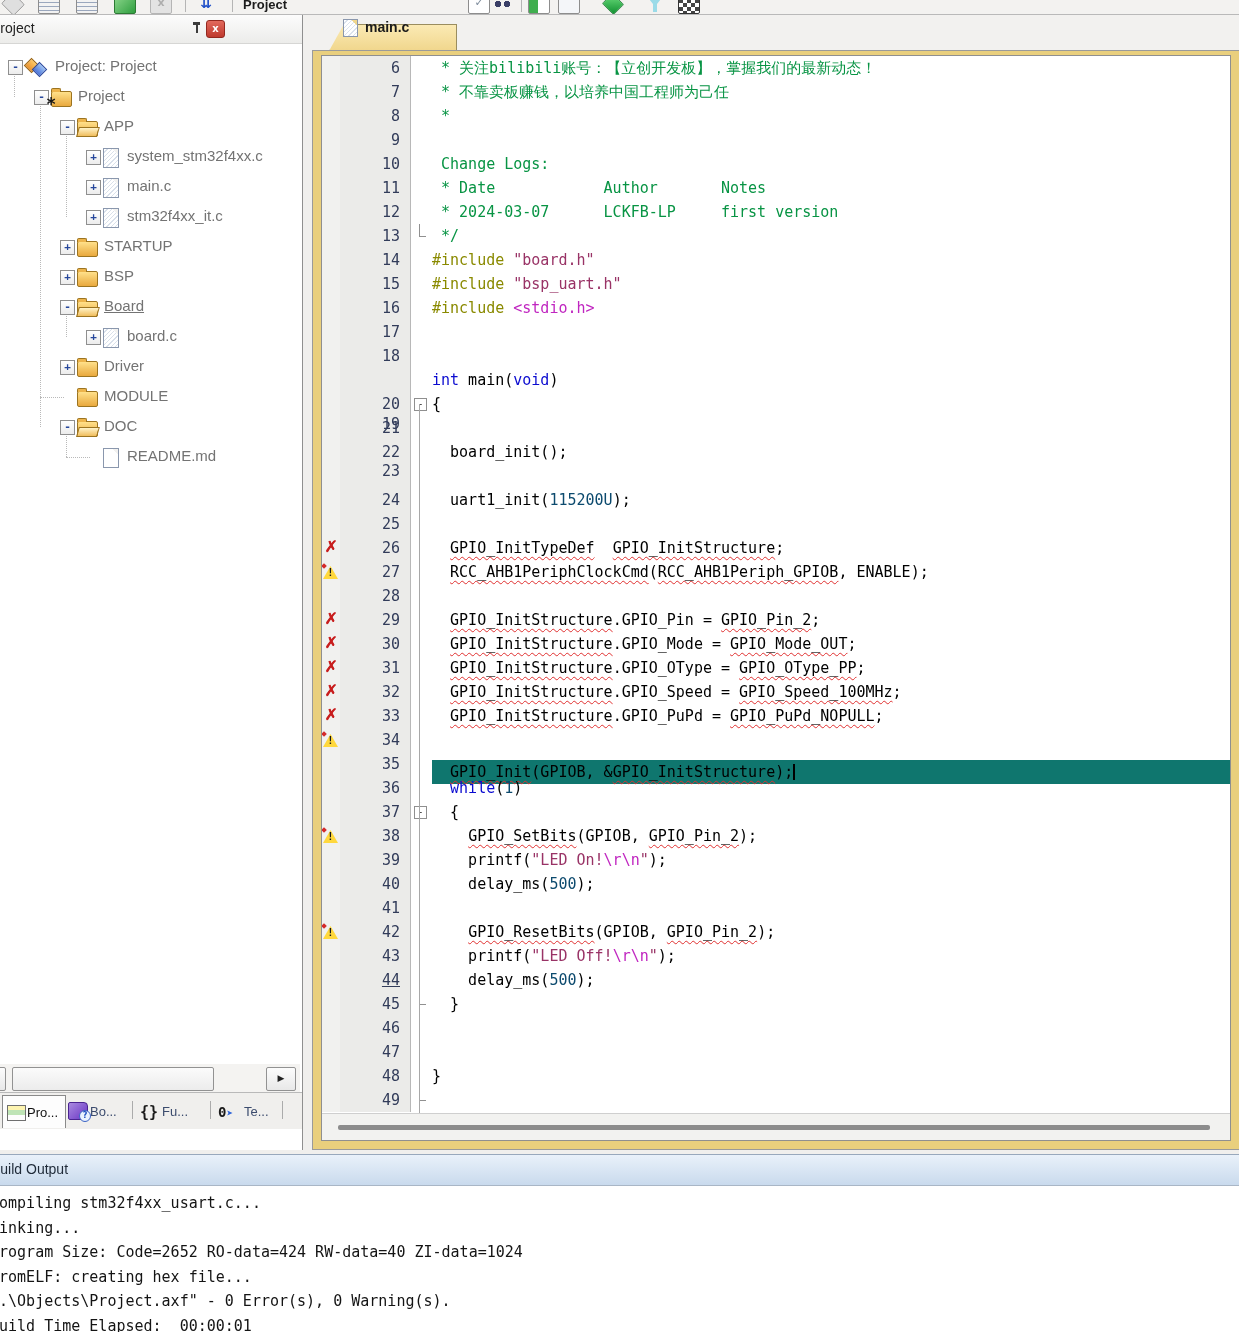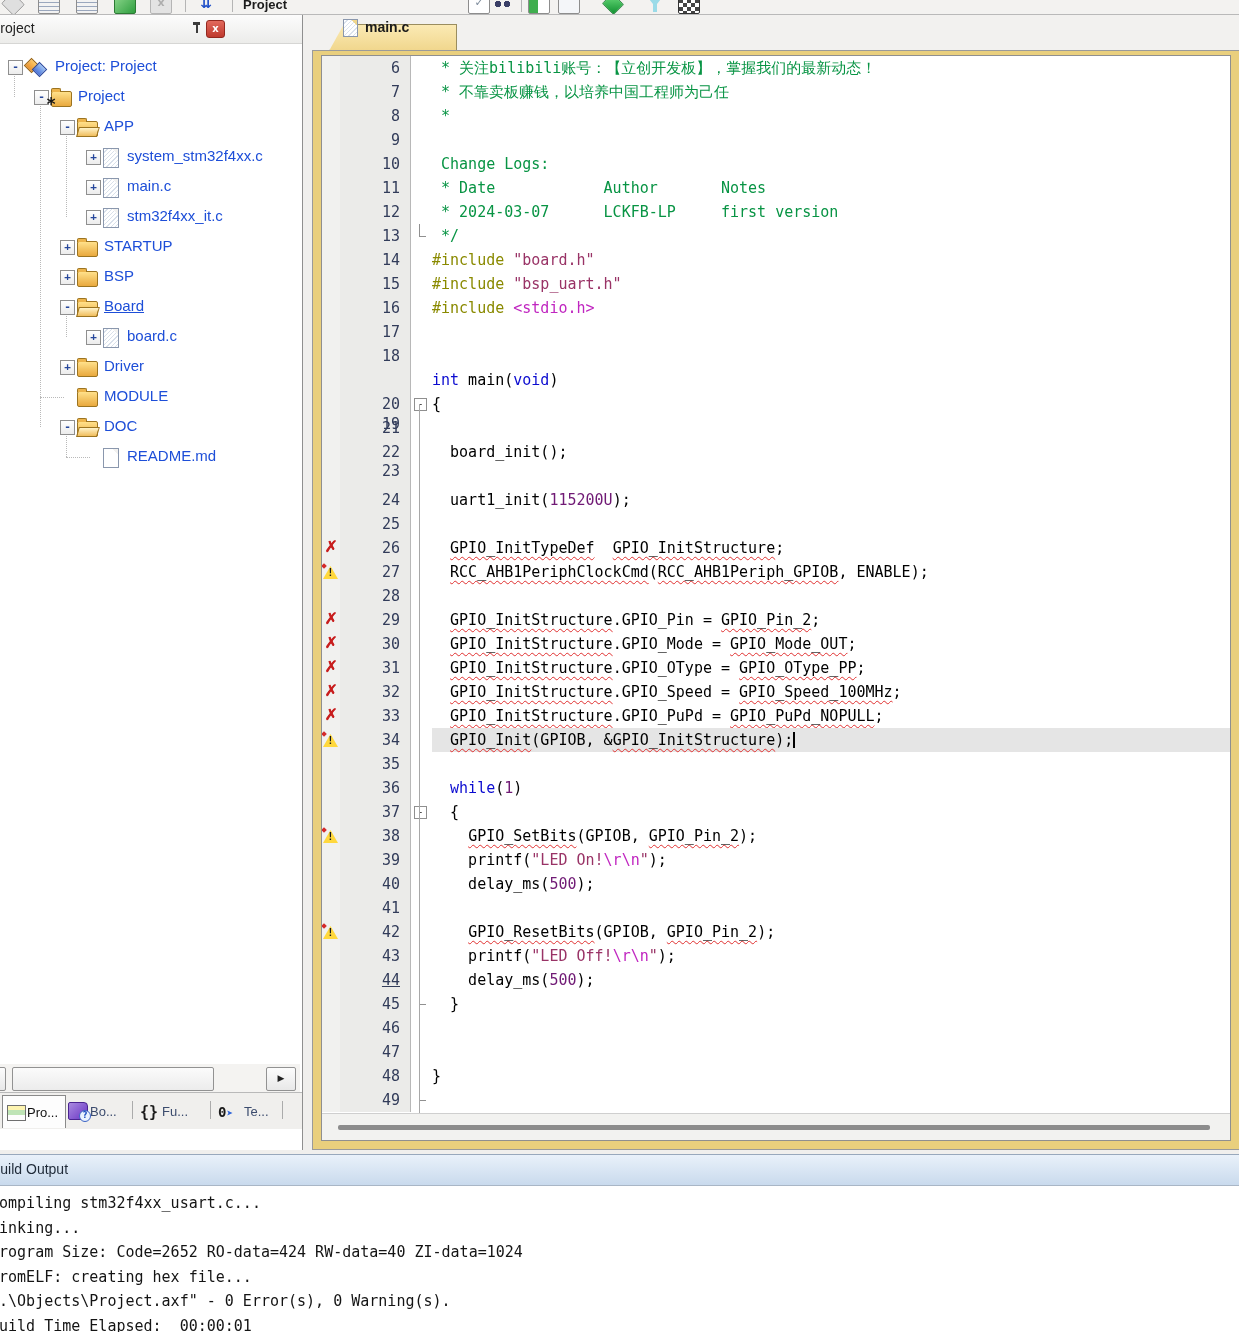--- a/index.html
+++ b/index.html
@@ -27,21 +27,21 @@
   
   .ppanel{position:absolute;left:0;top:15px;width:302px;height:1135px;background:#ffffff;border-right:1px solid #8f8f8f;overflow:hidden;}
   .ptitle{position:absolute;left:0;top:0;width:100%;height:28px;background:linear-gradient(#fcfcfc,#ececea);border-bottom:1px solid #d6d6d4;overflow:hidden;}
   .ptitle-text{position:absolute;left:0;top:5px;font:14px "Liberation Sans",sans-serif;color:#222;margin-left:-9px;white-space:nowrap;}
   .pin{position:absolute;left:191px;top:6px;width:12px;height:14px;}
   .pin::before{content:"";position:absolute;left:2px;top:1px;width:7px;height:3px;background:#3c3c3c;}
   .pin::after{content:"";position:absolute;left:5px;top:4px;width:2px;height:8px;background:#3c3c3c;}
   .pclose{position:absolute;left:206px;top:5px;width:17px;height:16px;background:linear-gradient(#e2695c,#bf3a2e);border:1px solid #93281f;border-radius:3px;color:#fff;font:bold 10px/15px "DejaVu Sans",sans-serif;text-align:center;}
 
   .tree-row{position:absolute;left:0;height:30px;width:300px;}
-  .tree-label{position:absolute;top:5px;font:15px "Liberation Sans",sans-serif;color:#1d4ed8;white-space:nowrap;}
+  .tree-label{position:absolute;top:5px;font:15px "Liberation Sans",sans-serif;color:#737373;white-space:nowrap;}
   .expander{position:absolute;top:8px;width:13px;height:13px;background:linear-gradient(#ffffff,#ececec);border:1px solid #8f8f8f;color:#27489c;font:bold 11px/11px "DejaVu Sans Mono",monospace;text-align:center;}
   .tguide{position:absolute;width:1px;border-left:1px dotted #b9b9b9;}
   .tstub{position:absolute;height:1px;border-top:1px dotted #b9b9b9;}
 
   .ic-folder{position:absolute;top:9px;width:19px;height:14px;background:linear-gradient(#ffe08a,#e9a93e);border:1px solid #9c7420;border-radius:2px;}
   .ic-folder::before{content:"";position:absolute;top:-4px;left:-1px;width:8px;height:3px;background:#edb44c;border:1px solid #9c7420;border-bottom:none;border-radius:2px 2px 0 0;}
   .ic-folder.open::after{content:"";position:absolute;left:-2px;bottom:-1px;width:19px;height:8px;background:linear-gradient(#fff3c8,#f0bd5c);border:1px solid #9c7420;transform:skewX(-16deg);transform-origin:bottom left;}
   .ic-folder.gear .g{position:absolute;left:-6px;bottom:-7px;font:bold 17px/17px "DejaVu Sans Mono",monospace;color:#161616;}
   .ic-doc{position:absolute;top:6px;width:14px;height:18px;background:
       linear-gradient(225deg,#f2f1ef 0 4px,transparent 4px),
@@ -82,29 +82,29 @@
   .col-icons{position:absolute;left:0;top:0;width:18px;height:1056px;background:#f1f1ef;}
   .col-nums{position:absolute;left:18px;top:0;width:70px;height:1056px;background:#ebebe9;}
   .col-sep{position:absolute;left:88px;top:0;width:1px;height:1056px;background:#b8b8b8;}
   .g-marker{position:absolute;left:0;width:18px;height:24px;text-align:center;}
   .g-marker.err{color:#c81e1e;font:bold 16px/22px "DejaVu Sans",sans-serif;text-shadow:.5px 0 0 #c81e1e;}
   .warn-tri{position:absolute;left:1px;top:6px;width:15px;height:13px;background:#ffd83d;clip-path:polygon(50% 0,100% 100%,0 100%);}
   .warn-tri::after{content:"!";position:absolute;left:0;right:0;top:1px;text-align:center;font:bold 10px/12px "Liberation Sans",sans-serif;color:#1a1a1a;}
   .warn-dot{position:absolute;left:0;top:4px;width:4px;height:4px;background:#d42a2a;transform:rotate(45deg);}
   .g-num{position:absolute;left:18px;width:60px;height:24px;text-align:right;font:15px/24px "DejaVu Sans Mono",monospace;color:#323c5a;}
   .g-text{position:absolute;left:110px;right:0;height:24px;font:15px/24px "DejaVu Sans Mono",monospace;white-space:pre;}
-  .g-text.hl{background:#e5e5e5;}
+  .g-text.hl{background:#0f766e;margin-top:32px;}
   .foldbox{position:absolute;left:92px;width:11px;height:11px;background:#fff;border:1px solid #8f8f8f;color:#333;font:10px/9px "DejaVu Sans Mono",monospace;text-align:center;}
   .foldend{position:absolute;left:97px;width:6px;height:12px;border-left:1px solid #909090;border-bottom:1px solid #909090;}
   .foldline{position:absolute;left:97px;width:1px;background:#a8a8a8;}
   .caret{display:inline-block;width:2px;height:16px;background:#000;vertical-align:-3px;}
 
   .tk-cm{color:#089444;} .tk-pp{color:#8a8a00;} .tk-str{color:#993366;}
   .tk-inc{color:#c026c0;} .tk-esc{color:#c026c0;} .tk-kw{color:#0b0bd0;}
-  .tk-num{color:#701a75;} .tk-pl{color:#000;}
+  .tk-num{color:#0c4a6e;} .tk-pl{color:#000;}
   .tk-id{color:#000;text-decoration:underline wavy #e03030 1px;text-underline-offset:3px;}
 
   .ehtrack{position:absolute;left:0;bottom:0;width:100%;height:26px;background:#f2f2f0;border-top:1px solid #cfcfcf;}
   .ehthumb{position:absolute;left:16px;top:11px;width:872px;height:5px;background:#8c8c8c;border-radius:2px;}
 
   
   .bo-caption{position:absolute;left:0;top:1154px;width:1239px;height:30px;background:linear-gradient(#e9f1fa,#c9daed);border-top:1px solid #98a8bc;border-bottom:1px solid #a9b6c6;overflow:hidden;}
   .bo-title{position:absolute;left:0;top:6px;font:14px "Liberation Sans",sans-serif;color:#1f2a38;margin-left:-9px;white-space:nowrap;}
   .bo-body{position:absolute;left:0;top:1186px;width:1239px;height:146px;background:#ffffff;overflow:hidden;}
   .bo-line{margin-left:-10px;font:15px/24.6px "DejaVu Sans Mono",monospace;color:#141414;white-space:pre;}

